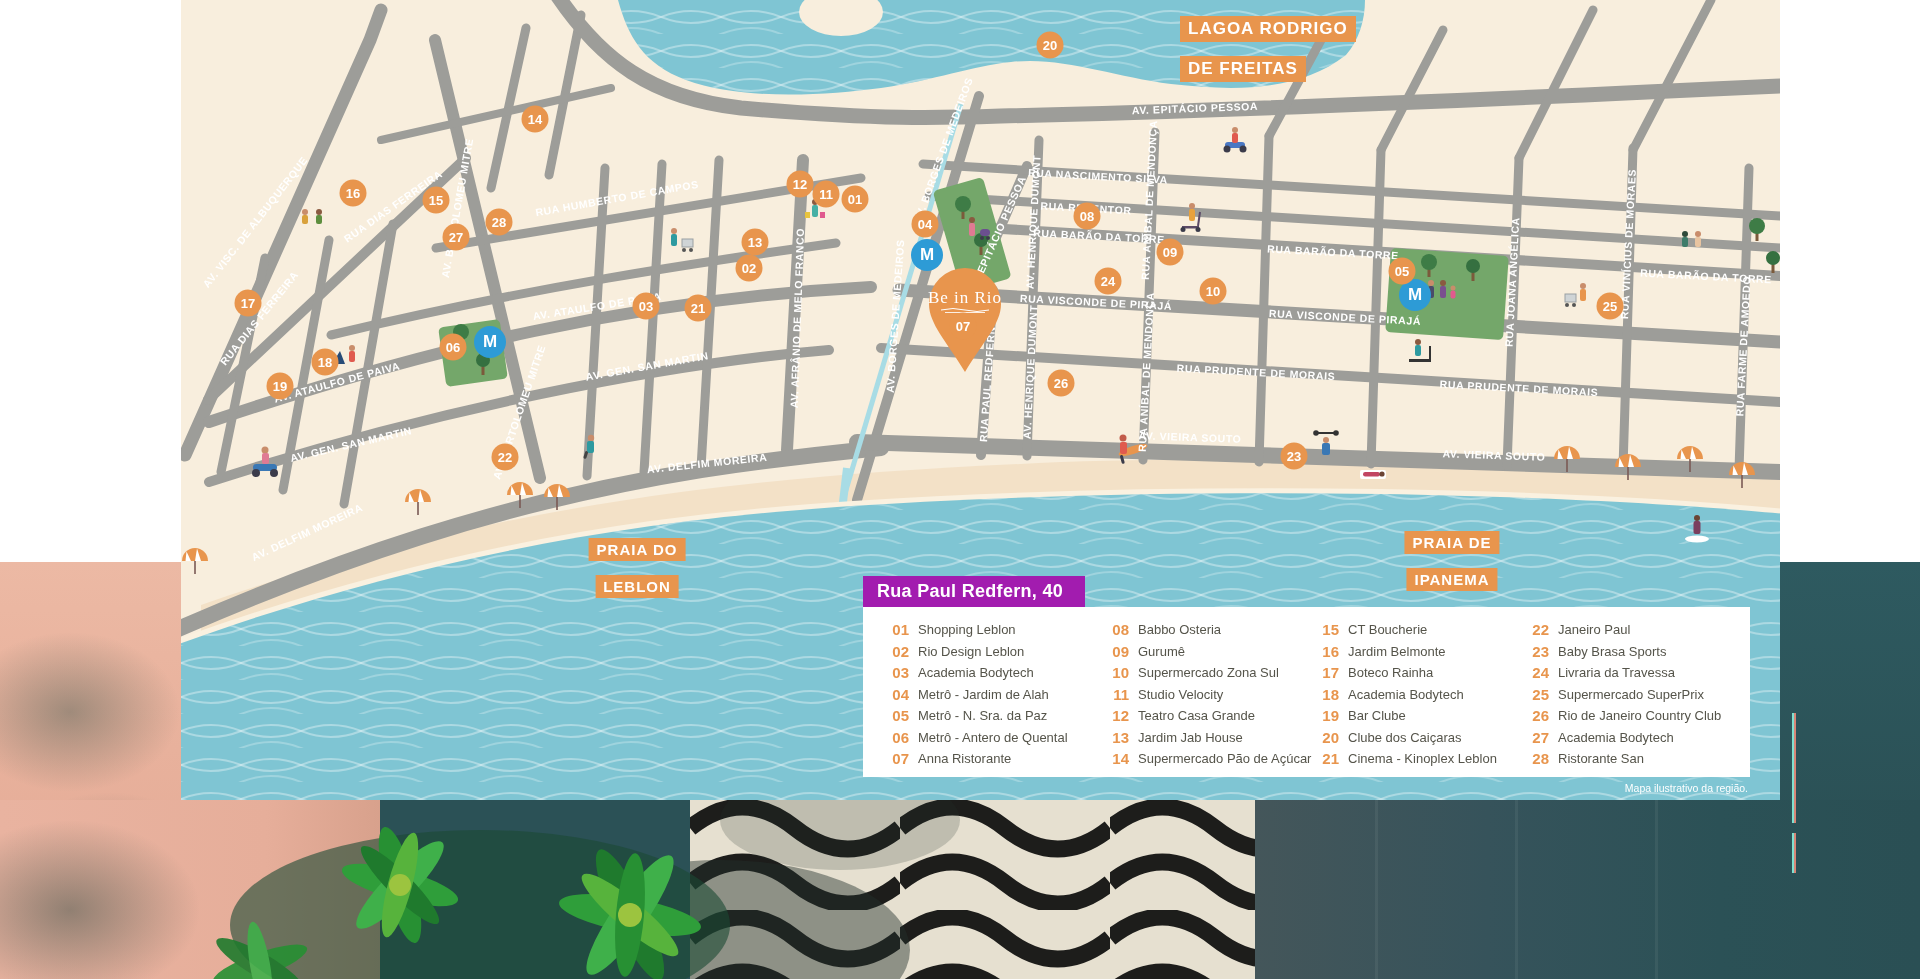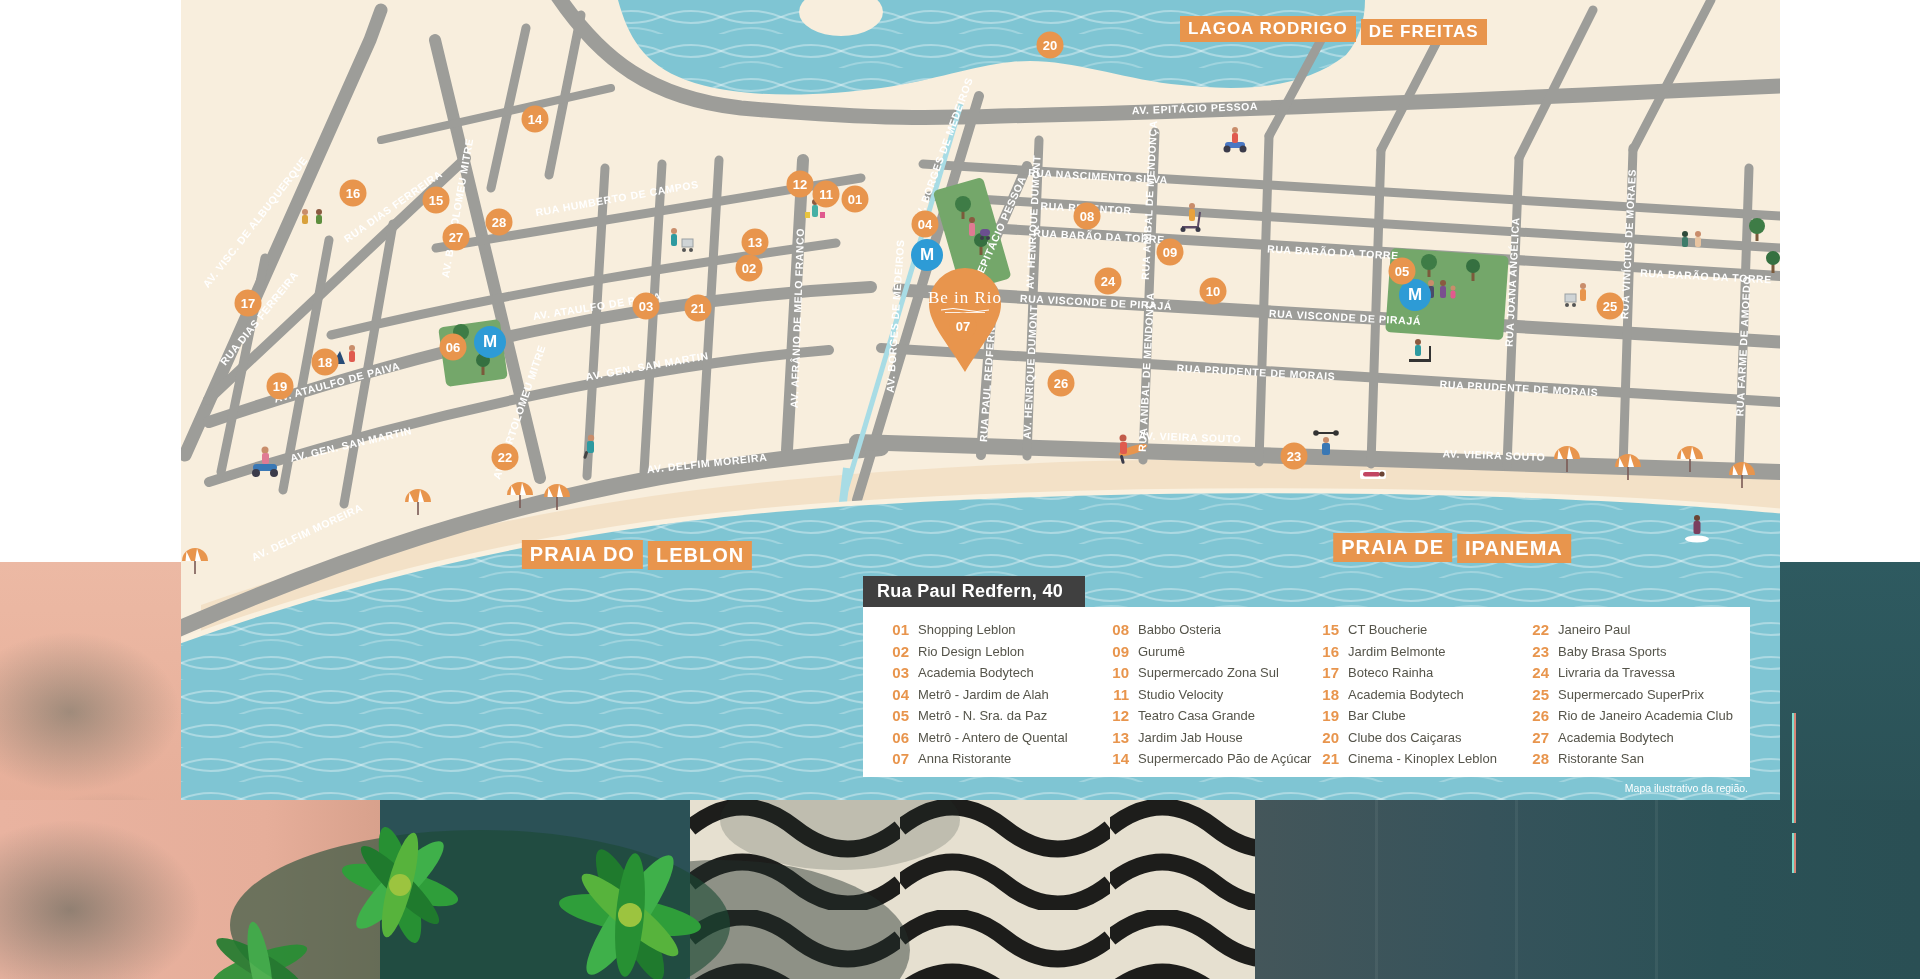--- a/index.html
+++ b/index.html
@@ -41,33 +41,33 @@
       color:#fff;font-weight:bold;font-size:17px;display:flex;align-items:center;justify-content:center;
       transform:translate(-50%,-50%);}
   
   .umb{position:absolute;z-index:3;transform:translate(-50%,-100%);}
   
   .area{position:absolute;z-index:5;}
   .area .area-line{display:inline-block;background:#E8954D;color:#fff;font-weight:bold;
       padding:3px 8px;letter-spacing:1px;white-space:nowrap;}
   .area.lg .area-line{font-size:17px;}
   .area.md{transform:translateX(-50%);text-align:center;}
-  .area.md .area-line{font-size:20px;}
+  .area.md .area-line{font-size:15px;}
   .area .area-line + .area-line{margin-top:3px;}
-  .area .stack{display:flex;flex-direction:row;align-items:flex-start;gap:5px;}
+  .area .stack{display:flex;flex-direction:column;align-items:flex-start;gap:11px;}
   .area.md .stack{align-items:center;}
   
   .pin{position:absolute;left:736px;top:266px;width:96px;height:110px;z-index:4;}
   .pin-label{position:absolute;left:0;top:22px;width:96px;text-align:center;color:#fff;
       font-family:"Liberation Serif", serif;font-size:17px;letter-spacing:1px;}
   .pin-sub{position:absolute;left:28px;top:46px;width:40px;height:1px;background:rgba(255,255,255,.85);}
   .pin-wave{position:absolute;left:24px;top:41px;width:48px;height:5px;}
   
   .legend-title{position:absolute;left:682px;top:576px;width:222px;height:31px;z-index:6;
-      background:#404040;color:#fff;font-weight:bold;font-size:18px;line-height:31px;
+      background:#a21caf;color:#fff;font-weight:bold;font-size:18px;line-height:31px;
       padding-left:14px;box-sizing:border-box;letter-spacing:.3px;}
   .legend-box{position:absolute;left:682px;top:607px;width:887px;height:170px;background:#fff;z-index:6;
       box-sizing:border-box;padding:12px 0 0 24px;}
   .legend-grid{display:grid;grid-auto-flow:column;grid-template-rows:repeat(7,21.5px);
       grid-template-columns:220px 210px 210px auto;}
   .lg-item{display:flex;align-items:center;gap:9px;}
   .lg-num{color:#E8954D;font-weight:bold;font-size:15px;min-width:22px;text-align:right;}
   .lg-lab{color:#55544A;font-size:13px;}
   .map-caption{position:absolute;right:32px;top:782px;z-index:6;color:#fff;font-size:10.5px;}
 </style>
@@ -610,21 +610,21 @@
         <div class="lg-item">
           <span class="lg-num">24</span>
           <span class="lg-lab">Livraria da Travessa</span>
         </div>
         <div class="lg-item">
           <span class="lg-num">25</span>
           <span class="lg-lab">Supermercado SuperPrix</span>
         </div>
         <div class="lg-item">
           <span class="lg-num">26</span>
-          <span class="lg-lab">Rio de Janeiro Academia Club</span>
+          <span class="lg-lab">Rio de Janeiro Country Club</span>
         </div>
         <div class="lg-item">
           <span class="lg-num">27</span>
           <span class="lg-lab">Academia Bodytech</span>
         </div>
         <div class="lg-item">
           <span class="lg-num">28</span>
           <span class="lg-lab">Ristorante San</span>
         </div>
       </div>

